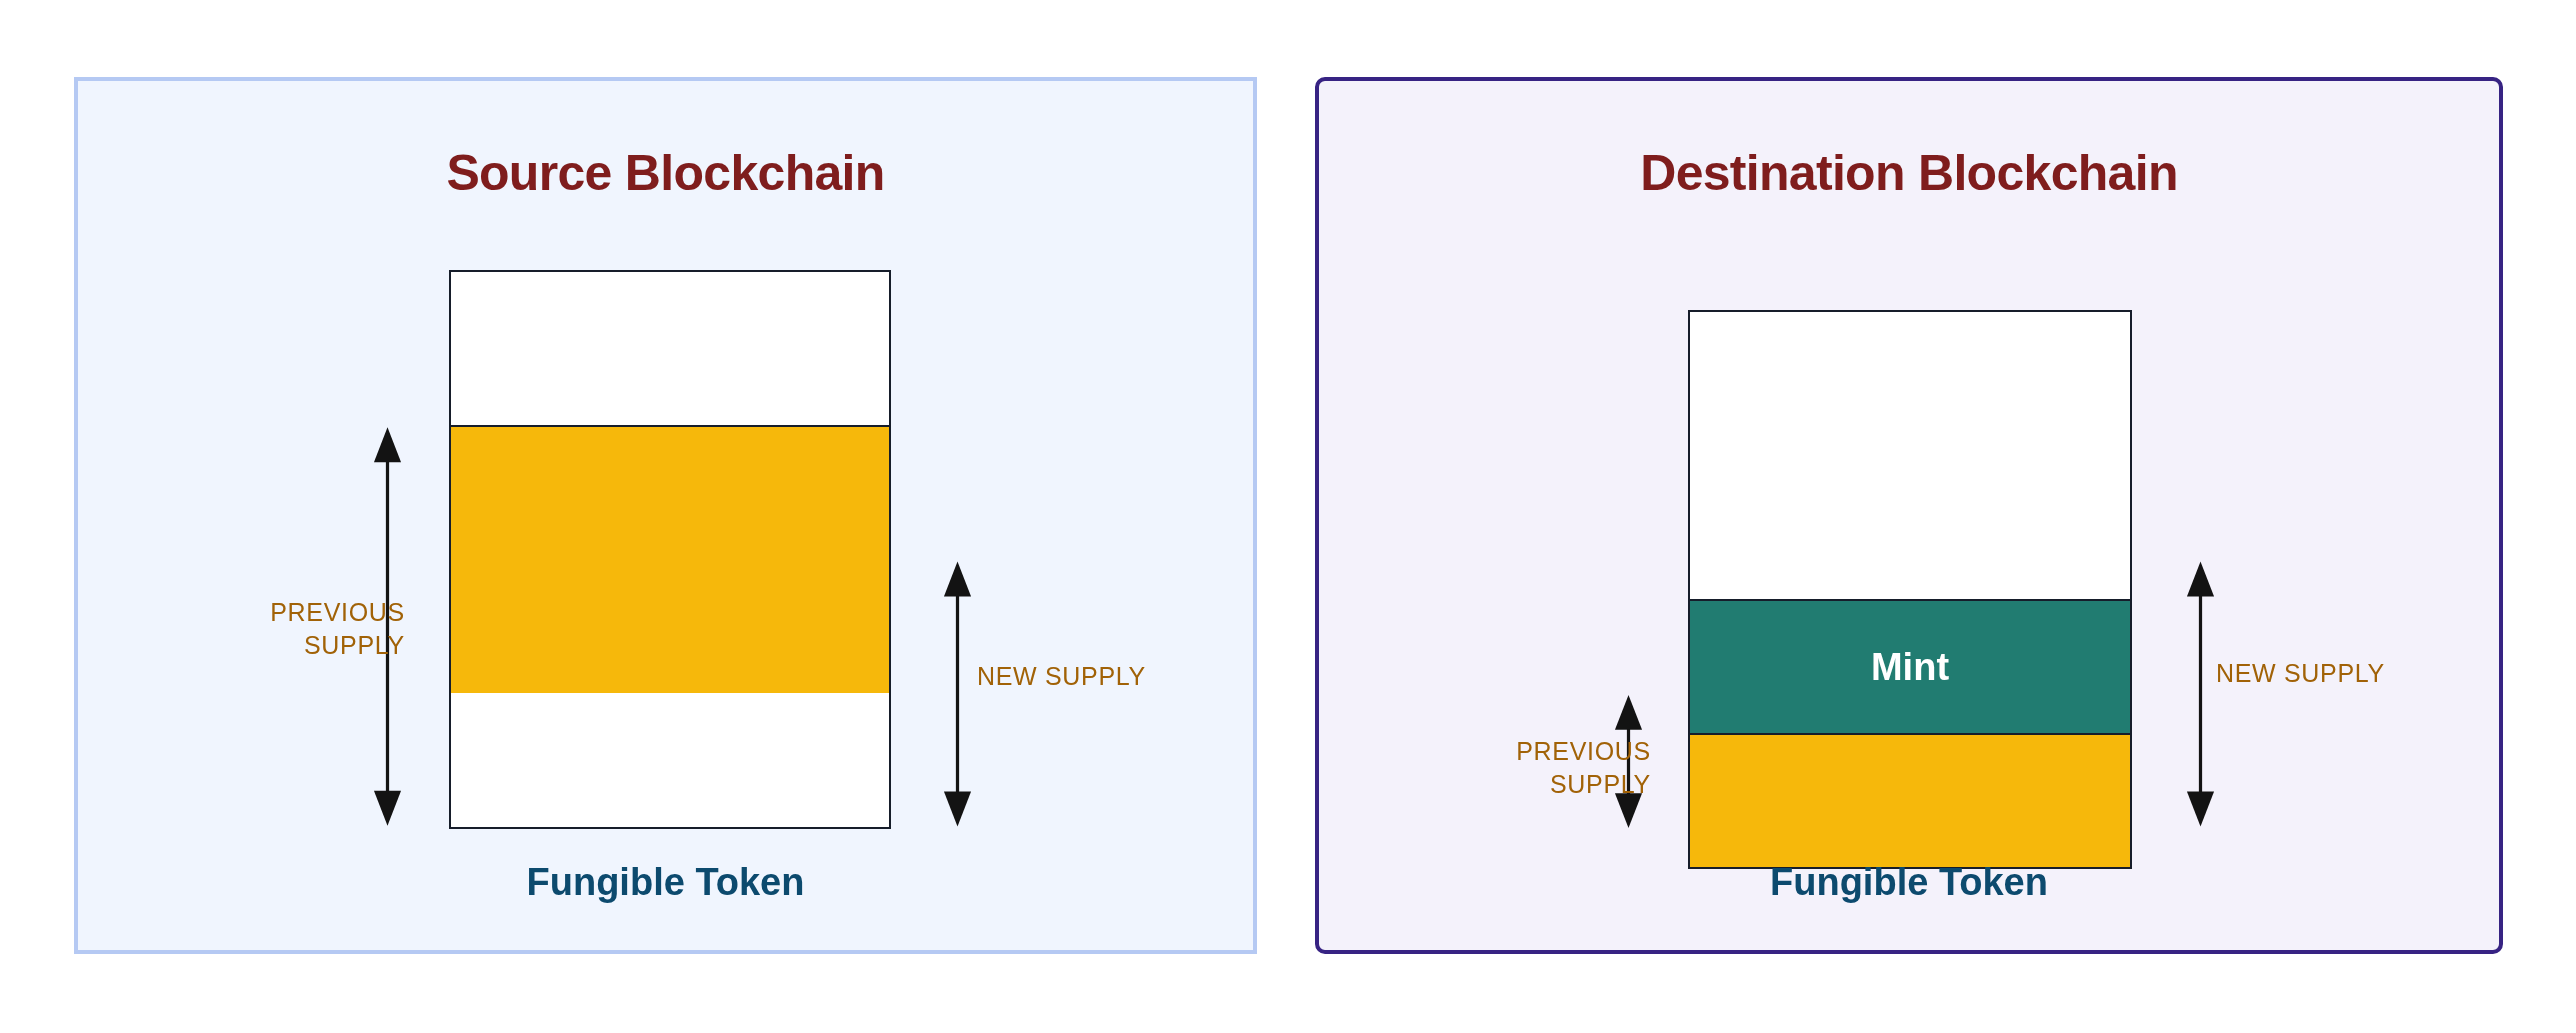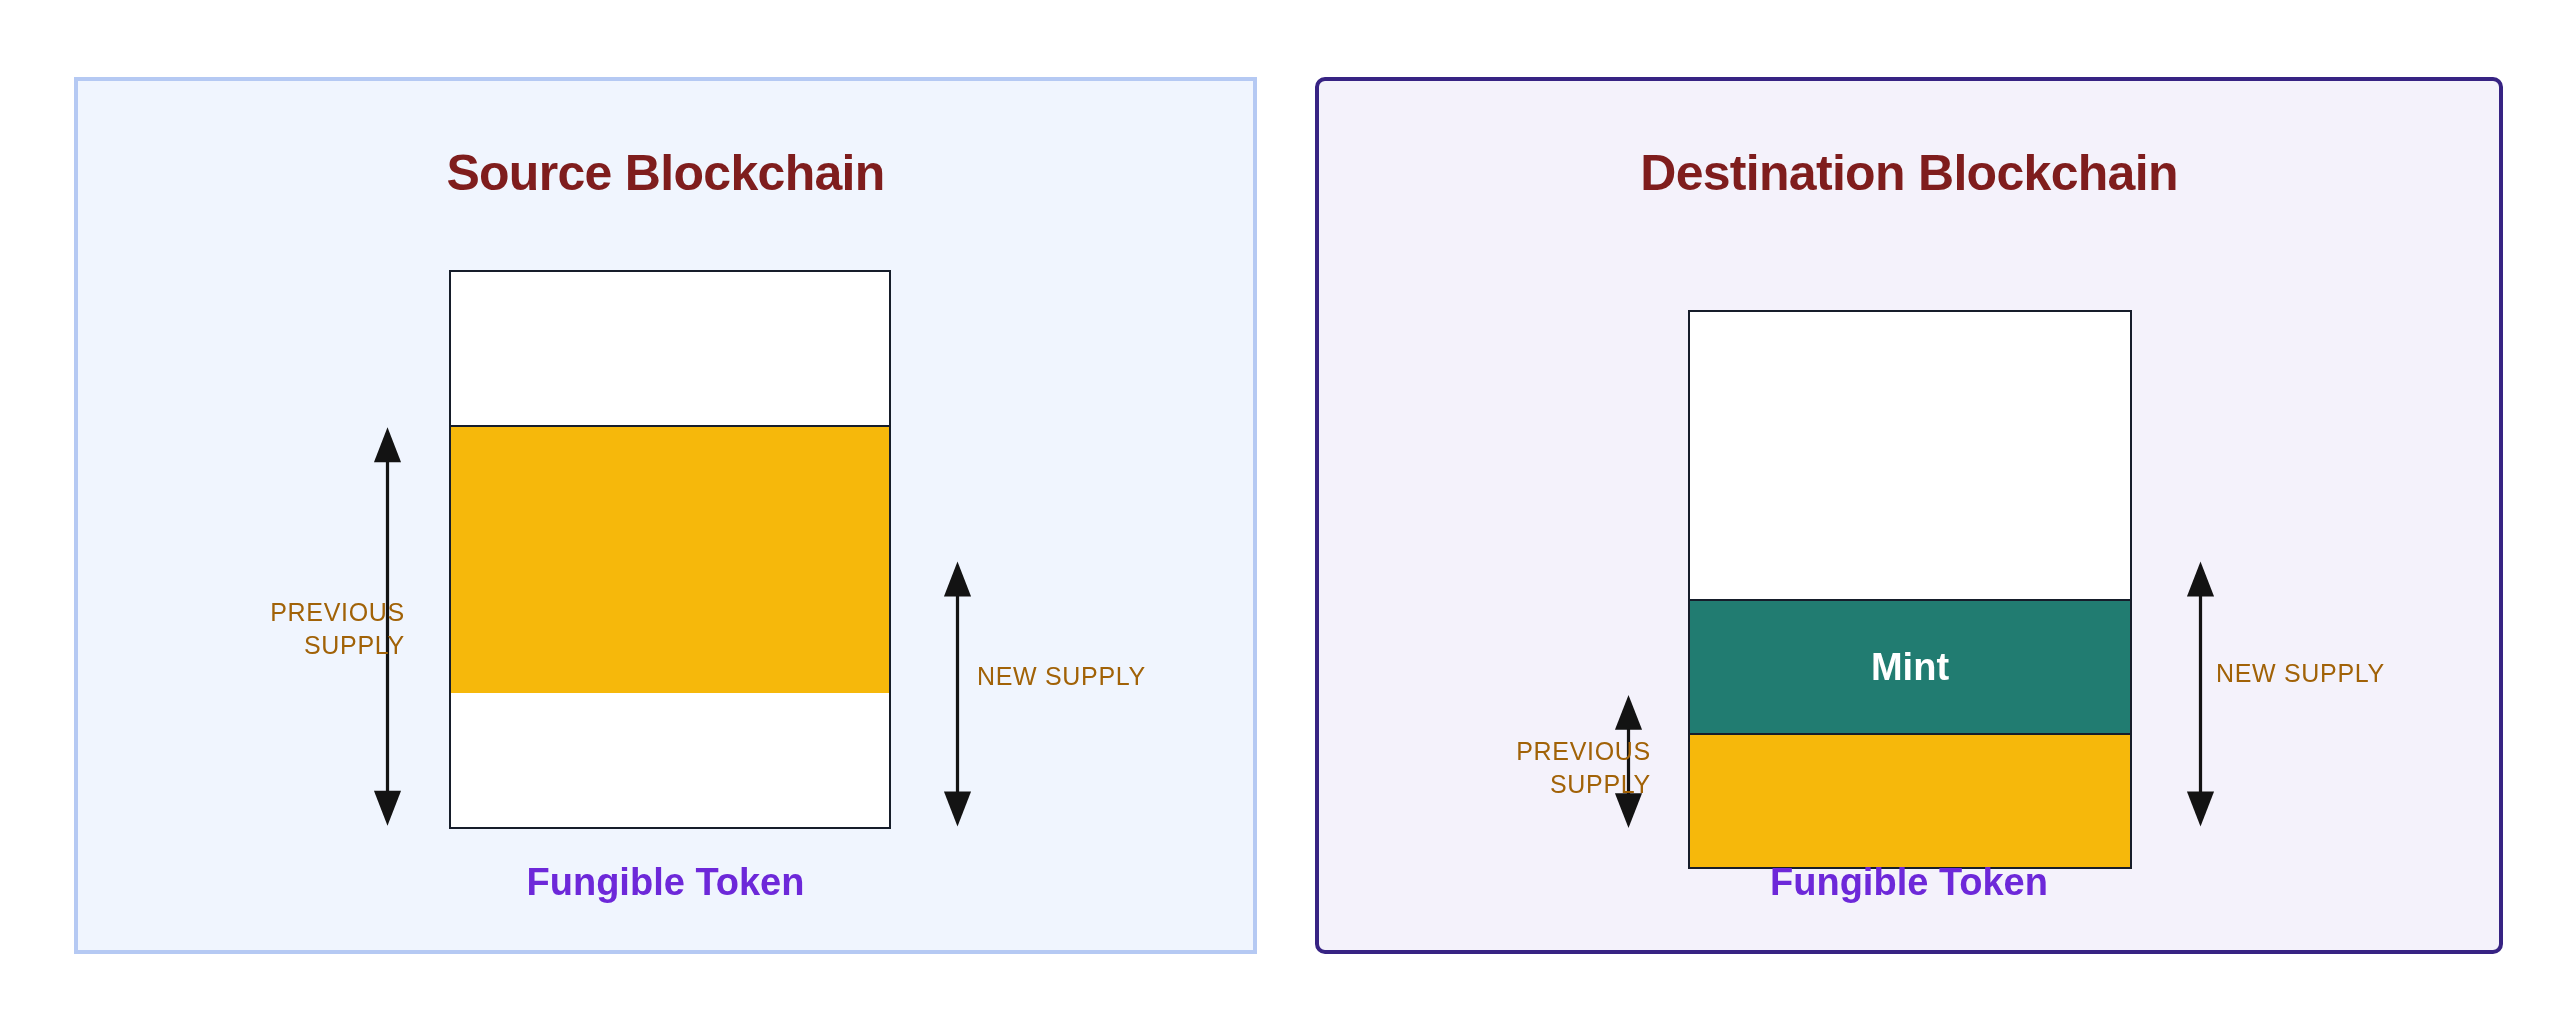--- a/index.html
+++ b/index.html
@@ -26,21 +26,21 @@
   .panel.source .bar { left: 371px; top: 189px; width: 442px; height: 559px; }
   .panel.destination .bar { left: 369px; top: 189px; width: 444px; height: 559px; margin-top: 40px; }
   .segment {
     width: 100%; display: flex; align-items: center; justify-content: center;
     box-sizing: border-box;
   }
   .segment + .segment { border-top: 2.6px solid #161d2a; }
   .seg-label { font-size: 38px; font-weight: 600; letter-spacing: 0; }
   .token-label {
     position: absolute; top: 780px; left: 0; width: 100%;
-    text-align: center; font-size: 38px; font-weight: 700; color: #6d28d9;
+    text-align: center; font-size: 38px; font-weight: 700; color: #0c4a6e;
   }
   .supply-label {
     position: absolute; width: 228px; text-align: right;
     font-size: 25px; font-weight: 500; letter-spacing: 0.7px;
     line-height: 1.32; color: #a16207; text-transform: uppercase;
   }
   .panel.source .prev-label { left: 99px; top: 515px; }
   .panel.source .new-label  { left: 840px; top: 579px; }
   .panel.destination .prev-label { left: 104px; top: 654px; }
   .panel.destination .new-label  { left: 838px; top: 576px; }

